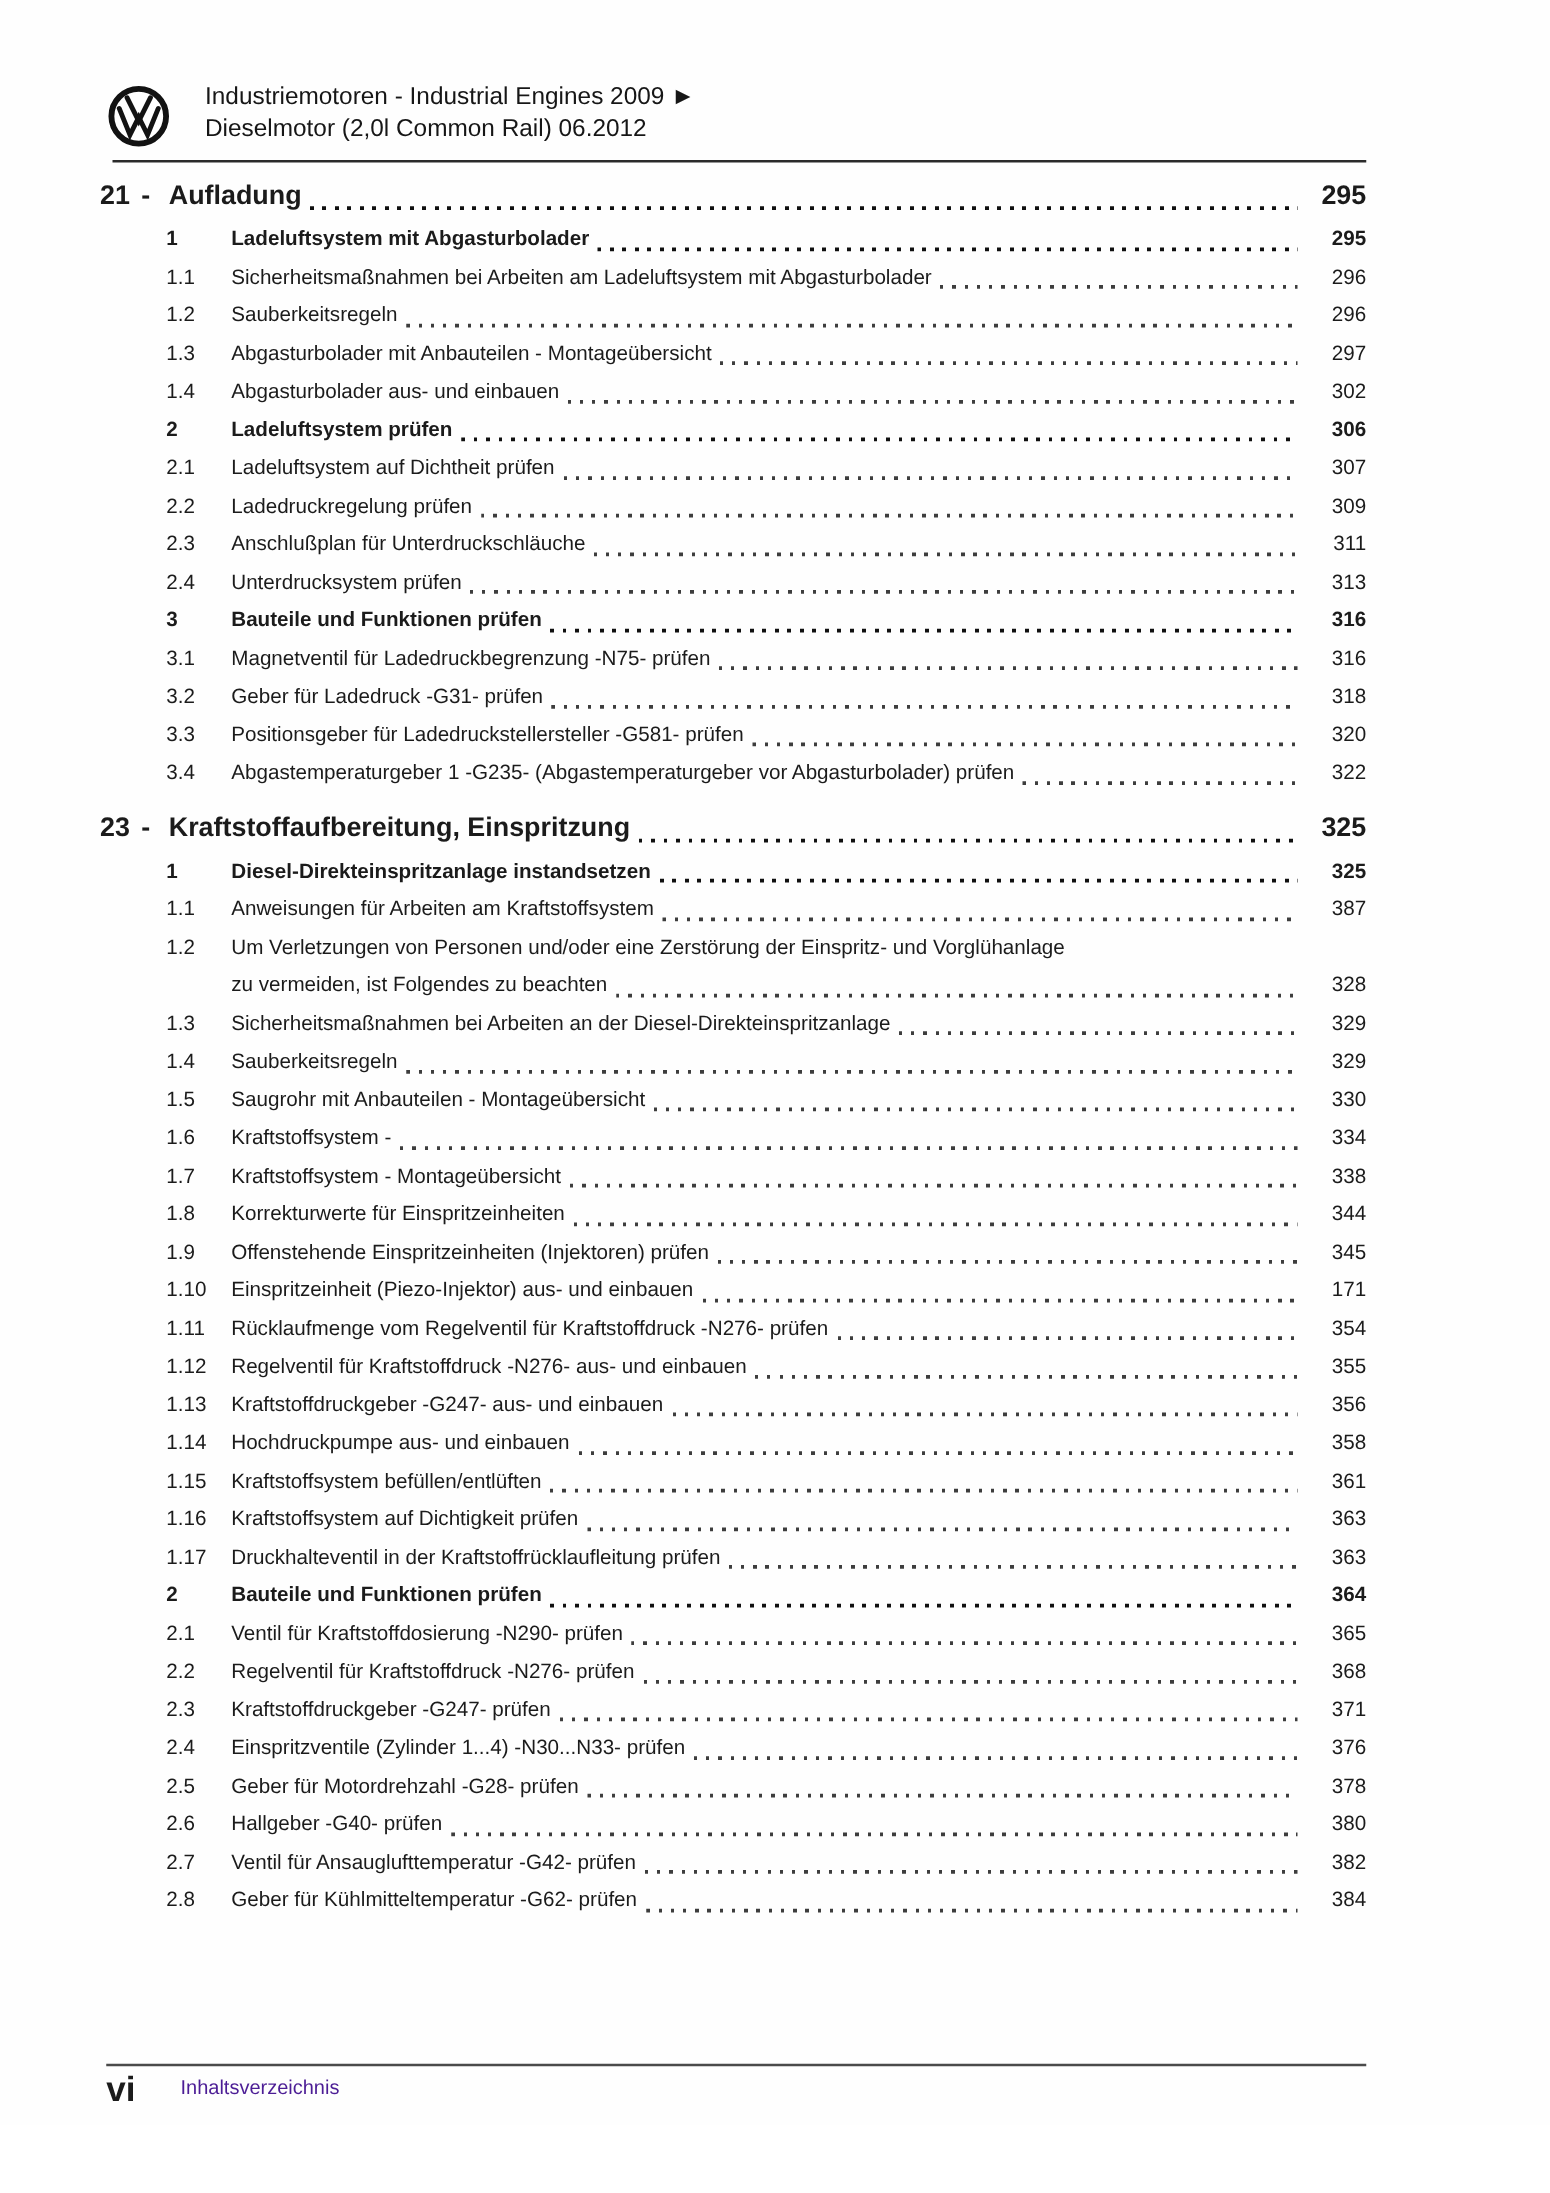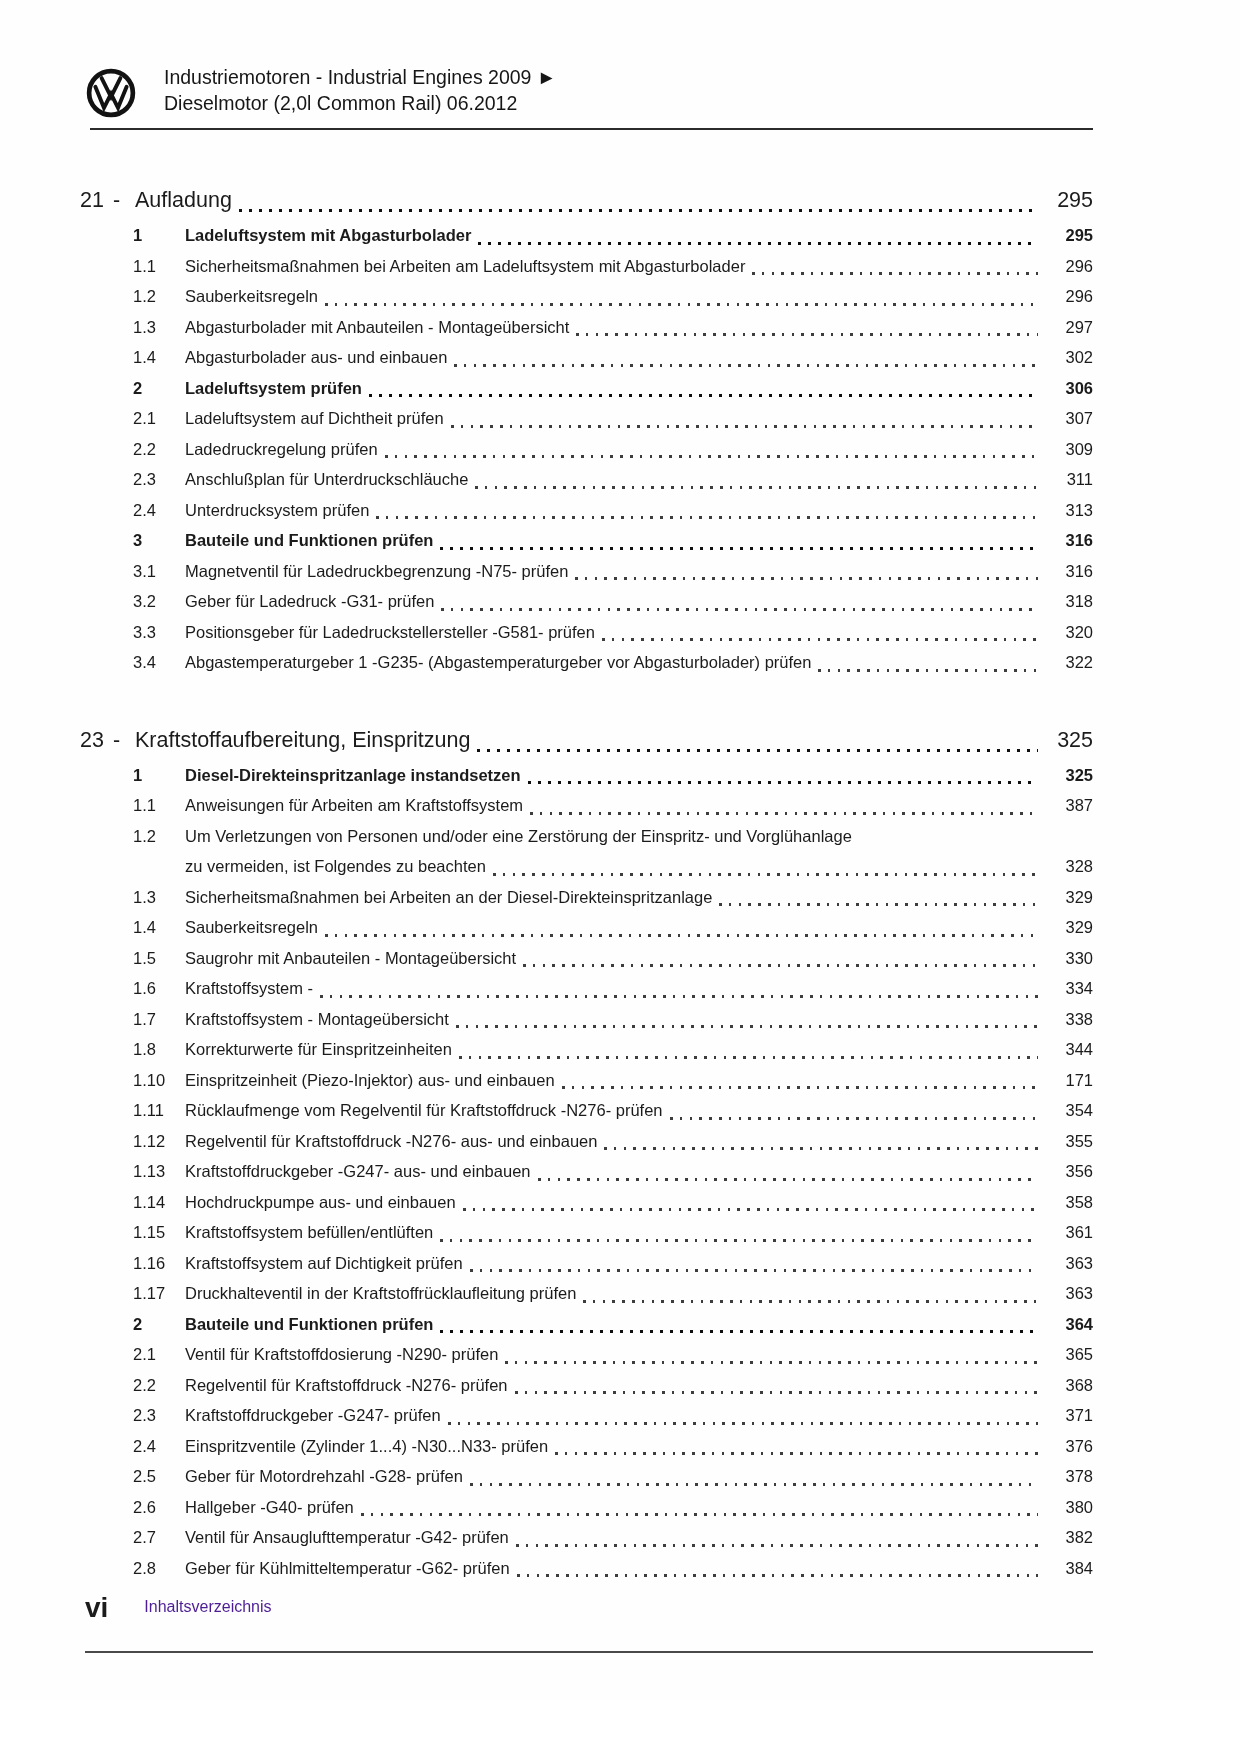--- a/index.html
+++ b/index.html
@@ -14,21 +14,21 @@
     overflow: hidden;
   }
   
   .hdr { position: absolute; left: 86px; top: 64px; display: flex; align-items: flex-start; }
   .logo { width: 50px; height: 50px; flex: none; margin-top: 4px; }
   .hdr-text { margin-left: 28px; font-size: 19.5px; line-height: 26px; color: #161616; }
   .hdr-rule { position: absolute; left: 90px; top: 128px; width: 1003px; height: 2px; background: #2b2b2b; }
   
   .toc { position: absolute; left: 80px; top: 138px; width: 1013px; }
   .chapter + .chapter { margin-top: 10px; }
-  .c-head { display: flex; align-items: flex-end; font-weight: normal; font-size: 21.5px; line-height: 36px; margin-bottom: 2px; margin-top: 44px; }
+  .c-head { display: flex; align-items: flex-end; font-weight: bold; font-size: 21.5px; line-height: 36px; margin-bottom: 2px; }
   .c-num { flex: none; width: 33px; }
   .c-dash { flex: none; width: 22px; }
   .entries { margin-left: 53px; }
   .entry { display: flex; font-size: 16.5px; line-height: 30.5px; }
   .entry.bold { font-weight: bold; }
   .e-num { flex: none; width: 52px; }
   .e-body { flex: 1; min-width: 0; }
   .e-line { display: flex; align-items: flex-end; }
   .leader {
     flex: 1;
@@ -37,21 +37,21 @@
     margin: 0 3px 6px 7px;
     background-image: repeating-linear-gradient(to right, #3d3d3d 0, #3d3d3d 2.6px, transparent 2.6px, transparent 9.8px);
   }
   .leader-bold {
     height: 3px;
     background-image: repeating-linear-gradient(to right, #101010 0, #101010 3px, transparent 3px, transparent 10px);
   }
   .page-num { flex: none; min-width: 46px; text-align: right; margin-left: 6px; }
   
   .footer-rule { position: absolute; left: 85px; top: 1651px; width: 1008px; height: 2px; background: #4a4a4a; }
-  .ftr { position: absolute; left: 85px; top: 1592px; display: flex; align-items: flex-start; }
+  .ftr { position: absolute; left: 85px; top: 1656px; display: flex; align-items: flex-start; }
   .ftr-page { font-size: 28px; line-height: 32px; font-weight: bold; }
   .ftr-label { margin-left: 36px; font-size: 16px; margin-top: 6px; color: #4c1d95; }
 </style>
 </head>
 <body>
 
 <div class="page">
 
   <header class="hdr">
     <svg class="logo" viewBox="0 0 64 64" aria-hidden="true">
@@ -324,20 +324,30 @@
             <span class="e-num">1.8</span>
             <div class="e-body">
               <div class="e-line">
                 <span class="e-title">Korrekturwerte für Einspritzeinheiten</span>
                 <span class="leader"></span>
                 <span class="page-num">344</span>
               </div>
             </div>
           </div>
           <div class="entry">
+            <span class="e-num">1.9</span>
+            <div class="e-body">
+              <div class="e-line">
+                <span class="e-title">Offenstehende Einspritzeinheiten (Injektoren) prüfen</span>
+                <span class="leader"></span>
+                <span class="page-num">345</span>
+              </div>
+            </div>
+          </div>
+          <div class="entry">
             <span class="e-num">1.10</span>
             <div class="e-body">
               <div class="e-line">
                 <span class="e-title">Einspritzeinheit (Piezo-Injektor) aus- und einbauen</span>
                 <span class="leader"></span>
                 <span class="page-num">171</span>
               </div>
             </div>
           </div>
           <div class="entry">

